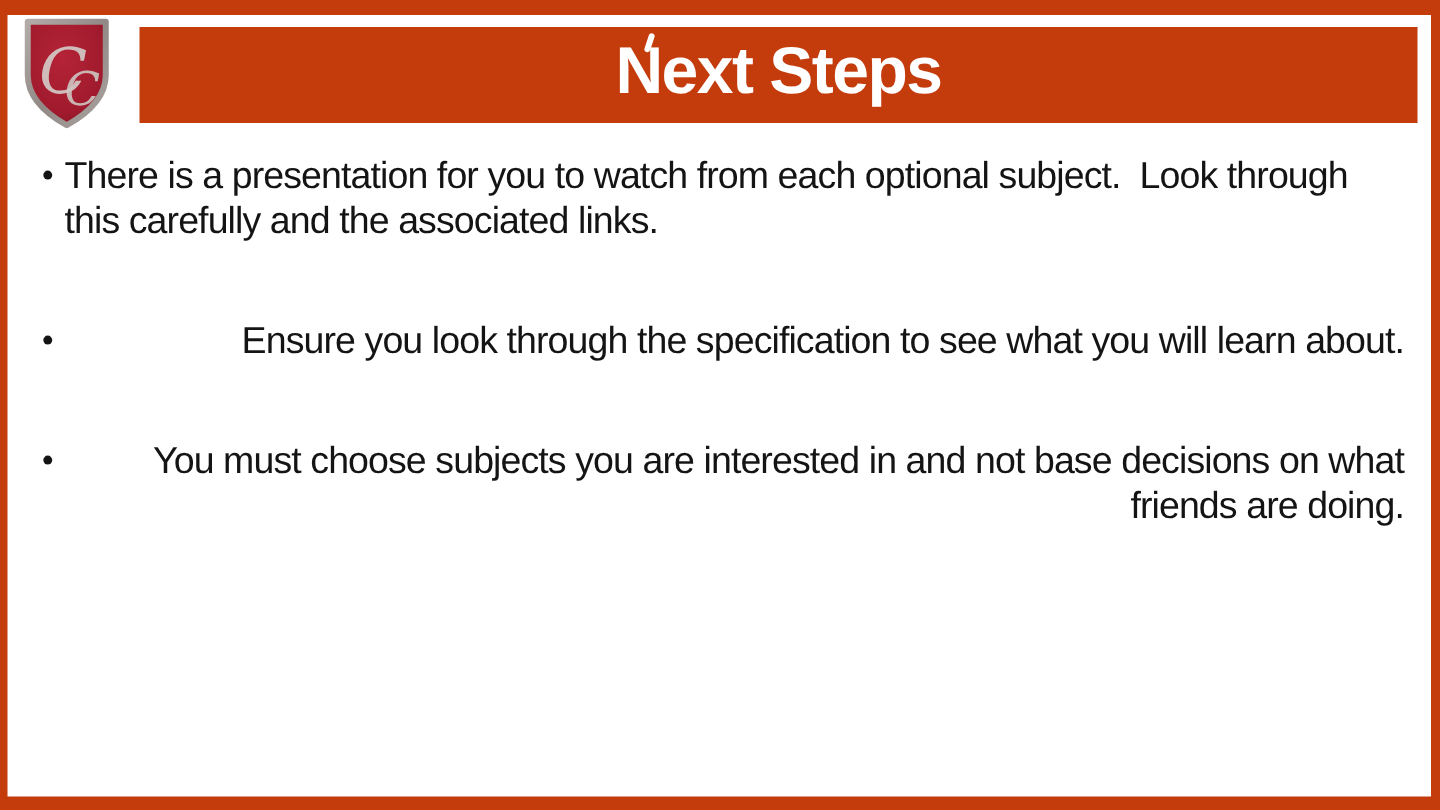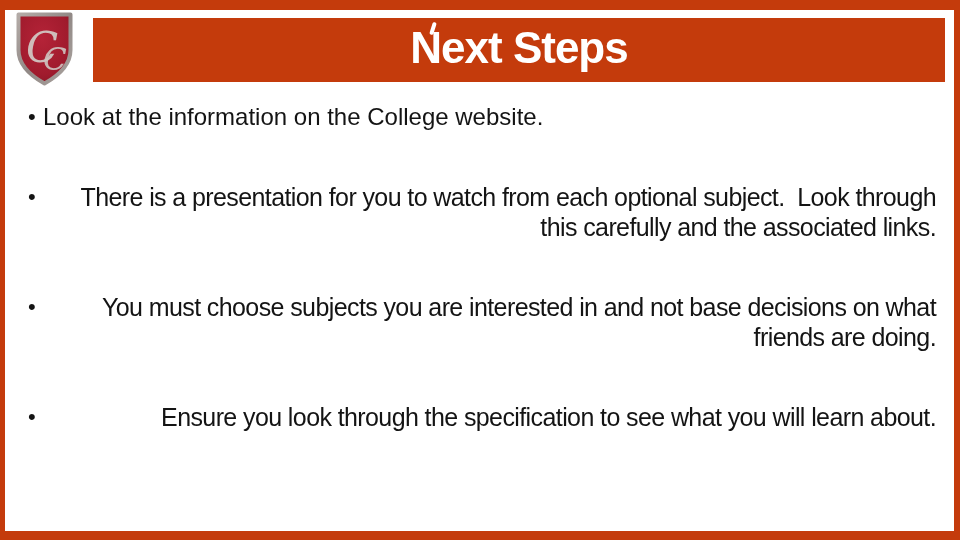--- a/index.html
+++ b/index.html
@@ -93,20 +93,19 @@
     </svg>
   </div>
 
   <div class="banner">
     <span class="title-accent"></span>
     <h1>Next Steps</h1>
   </div>
 
   <div class="content">
     <ul>
-      <li>Look at the information on the College website.</li>
       <li class="condensed">There is a presentation for you to watch from each optional subject.  Look through this carefully and the associated links.</li>
+      <li class="condensed">Ensure you look through the specification to see what you will learn about.</li>
       <li class="condensed">You must choose subjects you are interested in and not base decisions on what friends are doing.</li>
-      <li class="condensed">Ensure you look through the specification to see what you will learn about.</li>
     </ul>
   </div>
 
 </div>
 
 </body></html>

